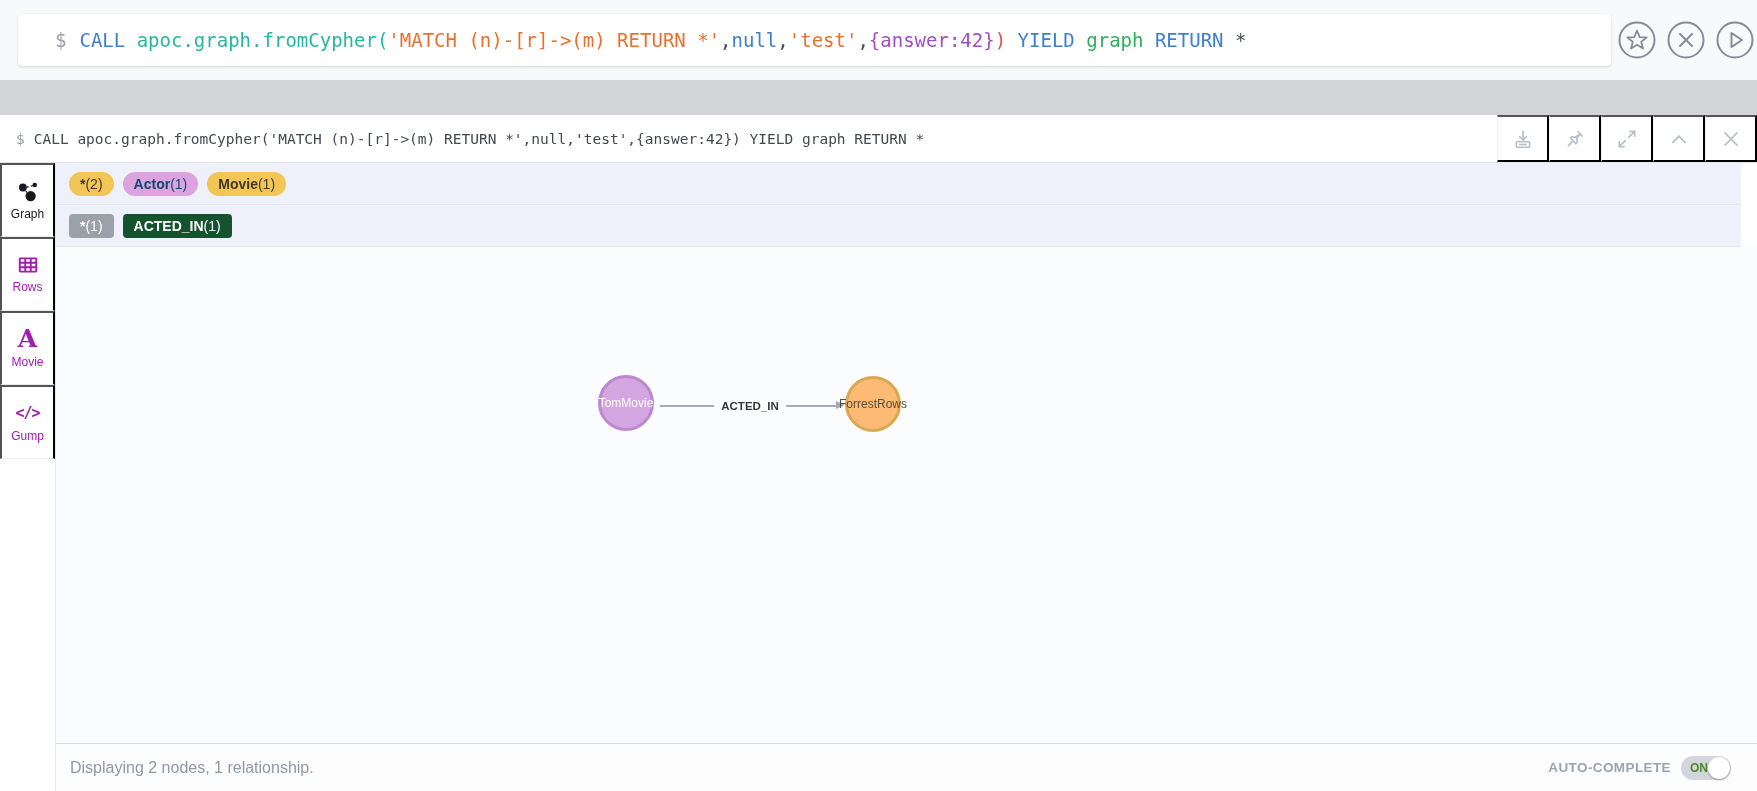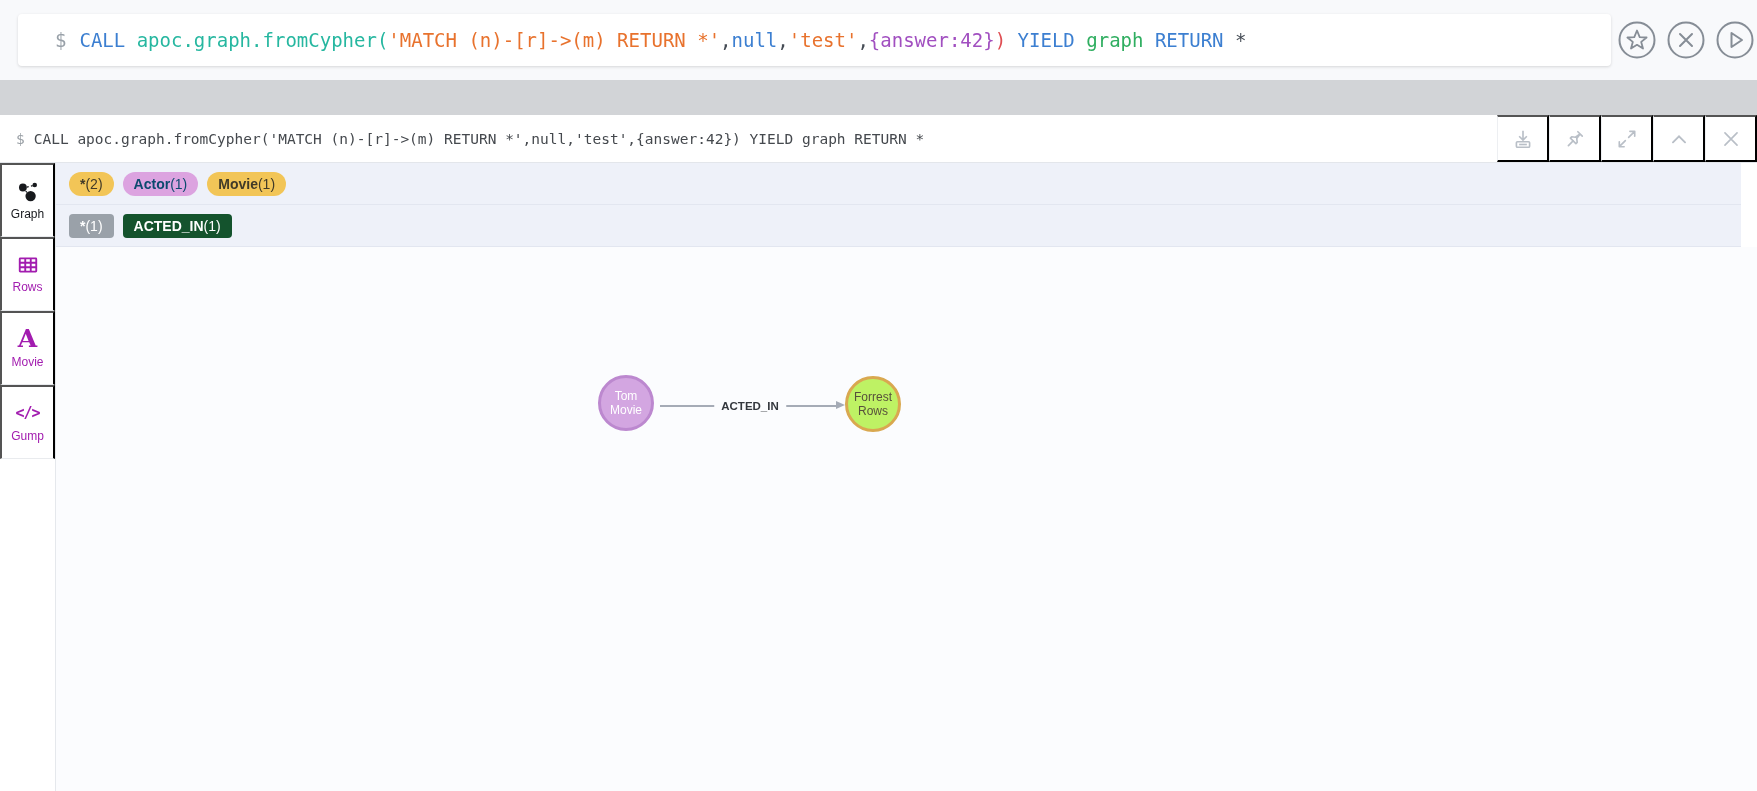--- a/index.html
+++ b/index.html
@@ -58,21 +58,21 @@
   .pill {
     font-size:14px; padding:4px 11px; border-radius:14px; font-weight:bold;
     cursor:pointer; white-space:nowrap;
   }
   .pill .count { font-weight:normal; }
   .pill.rel { border-radius:4px; }
   
   .canvas { flex:1; position:relative; background:#fbfcfe; overflow:hidden; }
   .node {
     position:absolute; width:56px; height:56px; border-radius:50%;
-    border:3px solid; display:flex; flex-direction:column; align-items:center; justify-content:center;
+    border:3px solid; display:flex; flex-direction:row; align-items:center; justify-content:center;
     font-size:12px; line-height:1.2; text-align:center; cursor:pointer;
   }
   .edge-line { position:absolute; height:1.5px; background:#a5abb6; }
   .edge-arrow {
     position:absolute; width:0; height:0;
     border-top:4.5px solid transparent; border-bottom:4.5px solid transparent;
     border-left:9px solid #a5abb6;
   }
   .edge-label {
     position:absolute; transform:translate(-50%,-50%);
@@ -206,21 +206,31 @@
 
       <div class="canvas">
         <div class="edge-line" style="left: 604px; top: 158px; width: 178px; background: rgb(165, 171, 182);"></div>
         <div class="edge-arrow" style="left: 780px; top: 154px; border-left-color: rgb(165, 171, 182);"></div>
         <div class="edge-label" style="left:694px; top:159px;">ACTED_IN</div>
 
         <div class="node" style="left: 542px; top: 128px; background: rgb(211, 166, 225); border-color: rgb(188, 136, 207); color: rgb(255, 255, 255);">
           <span>Tom</span>
           <span>Movie</span>
         </div>
-        <div class="node" style="left: 789px; top: 129px; background: #bef264; border-color: rgb(217, 168, 80); color: rgb(87, 80, 60);">
+        <div class="node" style="left: 789px; top: 129px; background: #fdba74; border-color: rgb(217, 168, 80); color: rgb(87, 80, 60);">
           <span>Forrest</span>
           <span>Rows</span>
         </div>
       </div>
 
+      <div class="status-bar">
+        <span class="status-text">Displaying 2 nodes, 1 relationship.</span>
+        <div class="auto-complete">
+          <span class="ac-label">AUTO-COMPLETE</span>
+          <button class="toggle">
+            <span class="toggle-on" id="toggle-state" style="color: rgb(75, 138, 47);">ON</span>
+            <span class="knob"></span>
+          </button>
+        </div>
+      </div>
     </div>
   </div>
 </div>
 
 </body></html>

